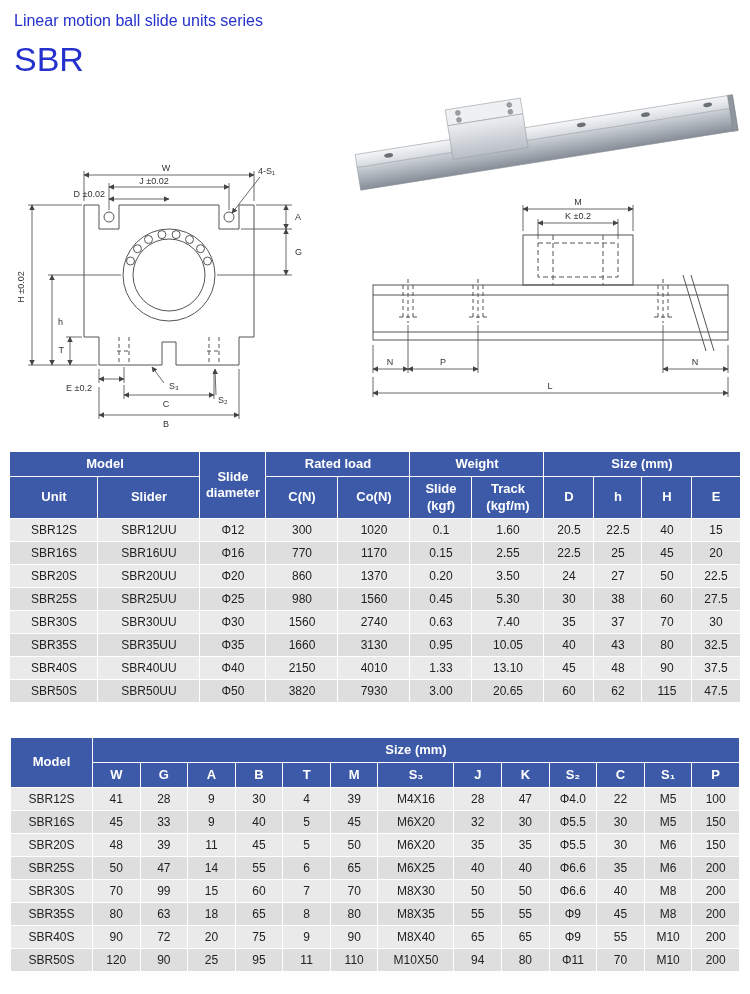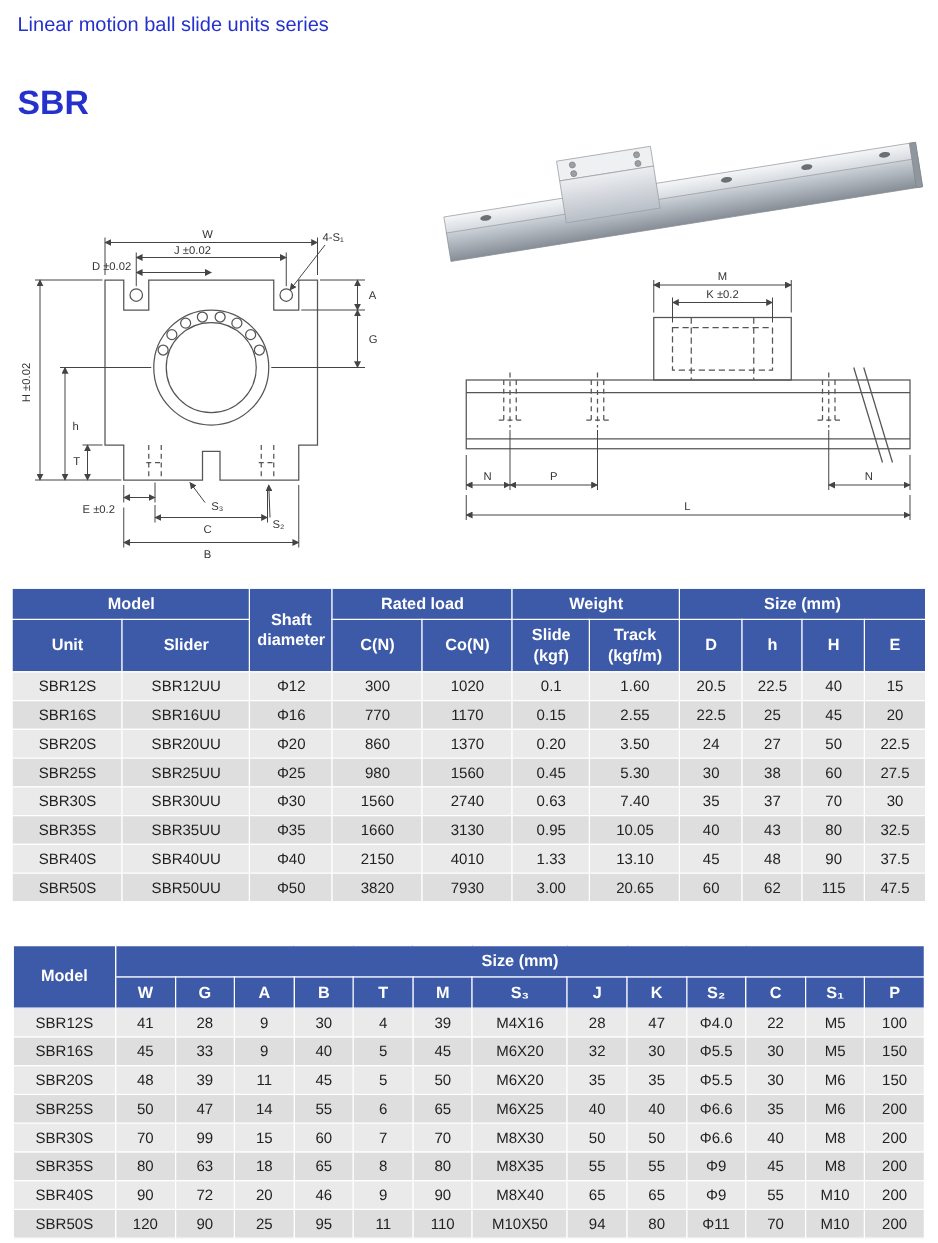--- a/index.html
+++ b/index.html
@@ -1,18 +1,18 @@
 <!DOCTYPE html>
 <html><head>
 <meta charset="utf-8">
 <style>
   html,body{margin:0;padding:0;background:#fff;}
   body{width:750px;font-family:"Liberation Sans",sans-serif;}
   .title{color:#2531cc;font-size:16px;padding:12px 14px 4px 14px;}
-  .series{color:#2531cc;font-size:27px;font-weight:bold;padding:6px 14px 0 14px;margin-top:27px;}
+  .series{color:#2531cc;font-size:34px;font-weight:normal;padding:6px 14px 0 14px;}
   .diagrams{position:relative;height:388px;margin-top:-30px;}
   .svg-photo{position:absolute;right:2px;top:0;}
   .svg-front{position:absolute;left:4px;top:78px;}
   .svg-side{position:absolute;right:2px;top:128px;}
   svg text{font-family:"Liberation Sans",sans-serif;font-size:9px;fill:#333;}
   table{border-collapse:collapse;width:730px;margin:0 auto;table-layout:fixed;padding-left:28px;}
   .spec-table{margin-top:14px;}
   th{background:#3d5aa9;color:#fff;font-size:13px;font-weight:bold;border:1px solid #fff;padding:4px 2px;line-height:1.25;}
   td{background:#eaeaea;font-size:12px;color:#222;text-align:center;border:1px solid #fff;padding:4px 2px;}
   tbody tr:nth-child(even) td{background:#dedede;}
@@ -203,21 +203,21 @@
       <col style="width:62px">
     <col style="width:72px">
       <col style="width:50px">
       <col style="width:48px">
     <col style="width:50px">
       <col style="width:48px">
   </colgroup>
   <thead>
     <tr>
       <th colspan="2">Model</th>
-      <th rowspan="2">Shaft diameter</th>
+      <th rowspan="2">Slide diameter</th>
       <th colspan="2">Rated load</th>
       <th colspan="2">Weight</th>
       <th colspan="4">Size (mm)</th>
     </tr>
     <tr>
       <th>Unit</th>
       <th>Slider</th>
       <th>C(N)</th>
       <th>Co(N)</th>
       <th>Slide (kgf)</th>
@@ -471,21 +471,21 @@
         <td>Φ9</td>
         <td>45</td>
         <td>M8</td>
         <td>200</td>
       </tr>
       <tr>
         <td>SBR40S</td>
         <td>90</td>
         <td>72</td>
         <td>20</td>
-        <td>46</td>
+        <td>75</td>
         <td>9</td>
         <td>90</td>
         <td>M8X40</td>
         <td>65</td>
         <td>65</td>
         <td>Φ9</td>
         <td>55</td>
         <td>M10</td>
         <td>200</td>
       </tr>

